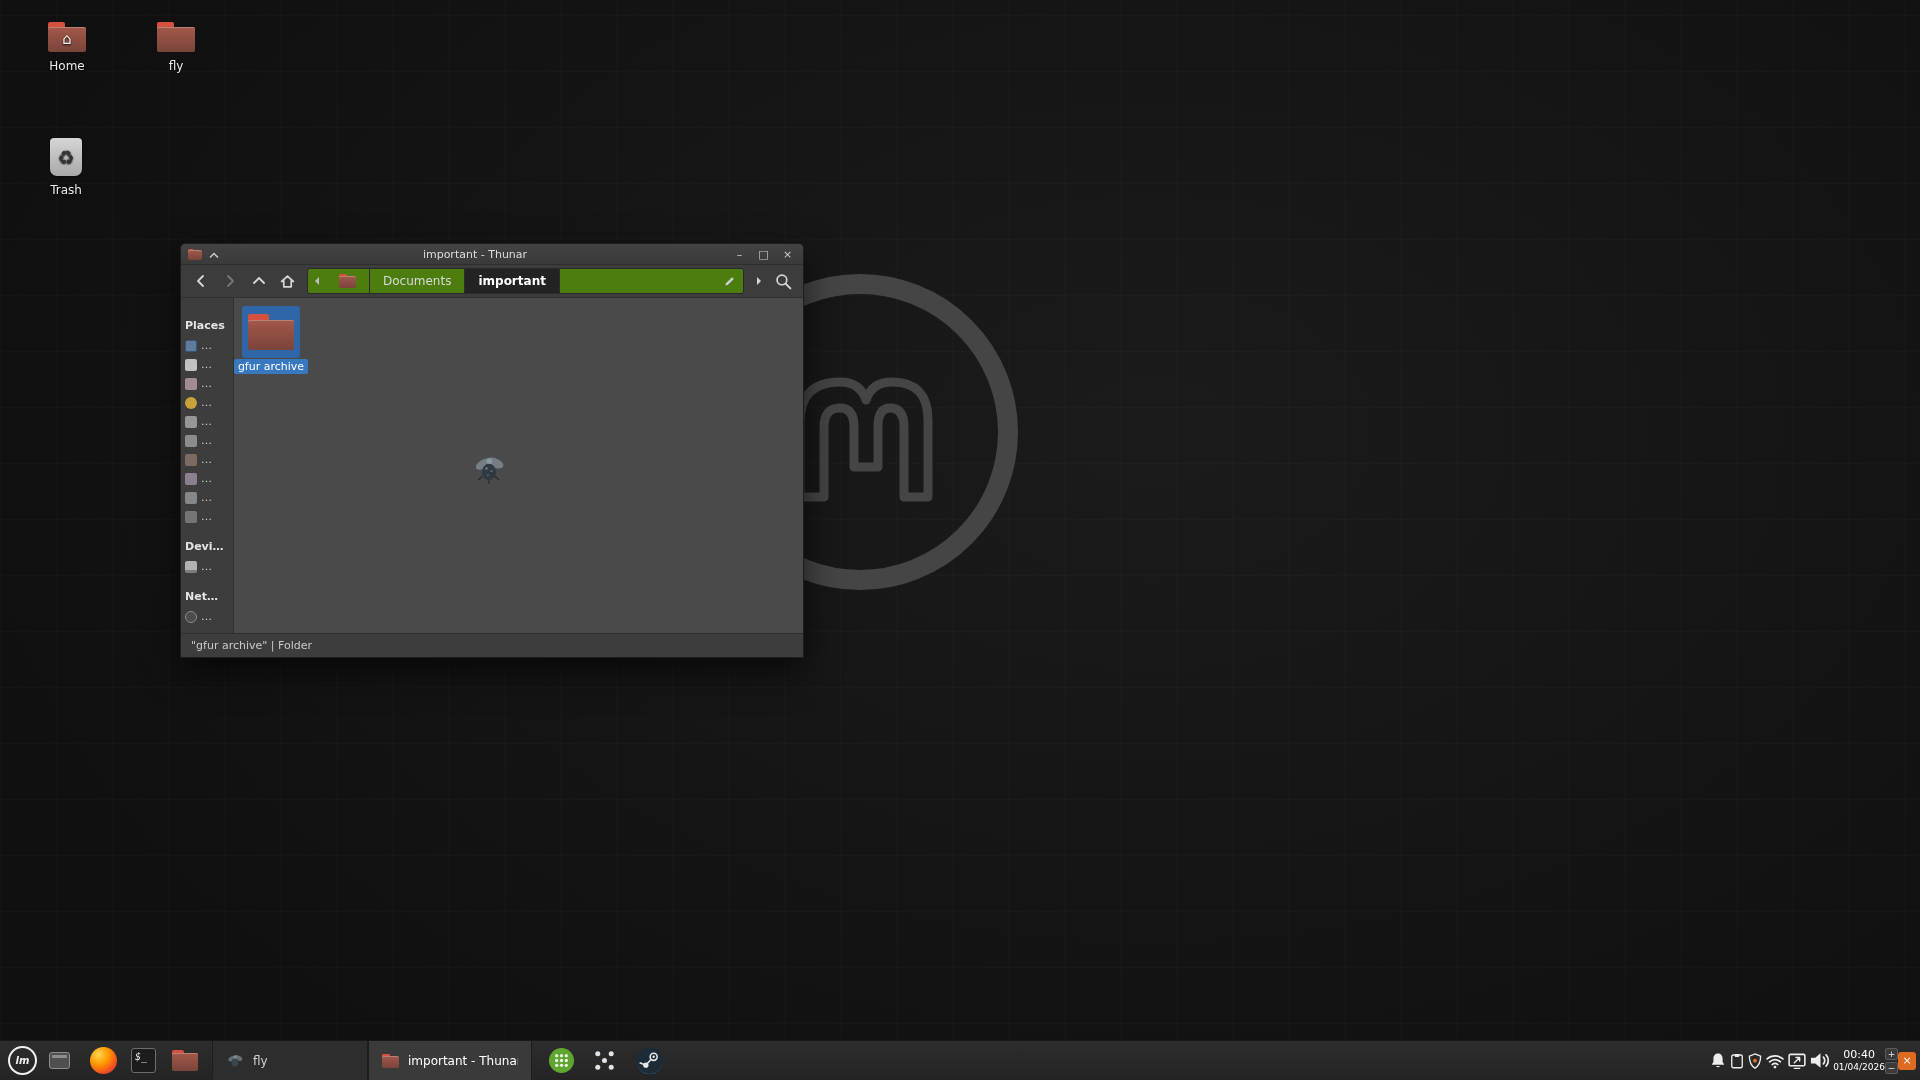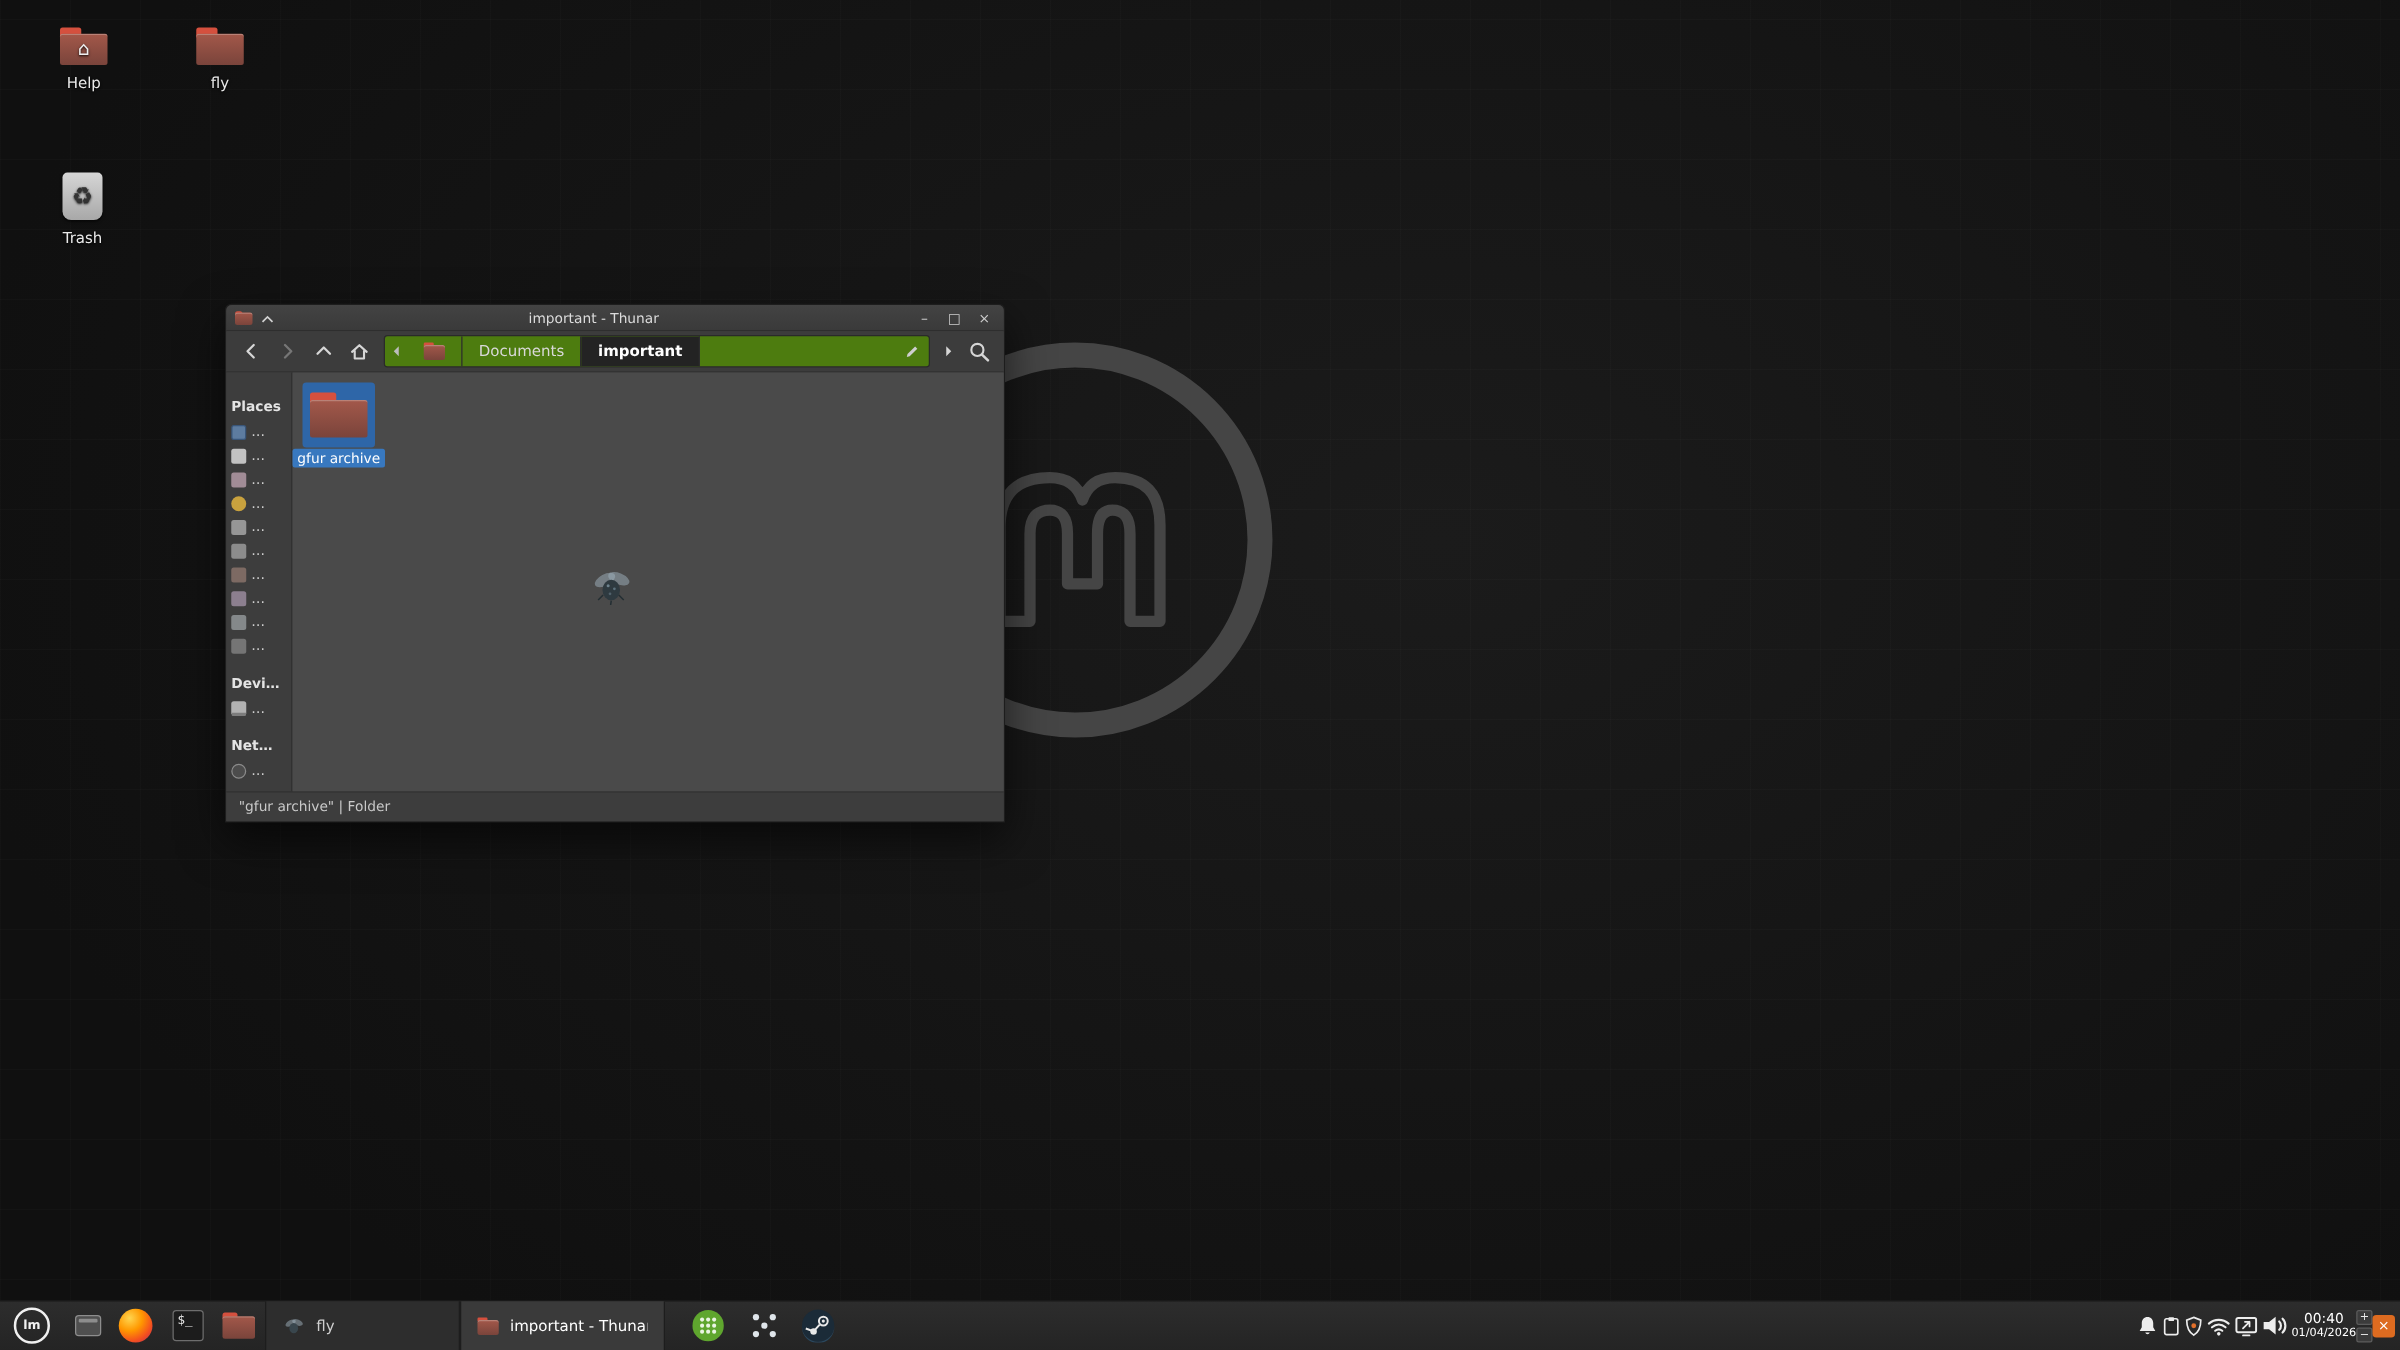--- a/index.html
+++ b/index.html
@@ -96,21 +96,21 @@
   .statusbar { height:24px; background:#3d3d3d; border-top:1px solid #303030;
     display:flex; align-items:center; padding:0 10px; font-size:11px; color:#c9c9c9; }
 
   .fly-sprite { position:absolute; left:471px; top:451px; z-index:6; }
 
   
   .taskbar { position:absolute; left:0; bottom:0; width:1920px; height:40px; z-index:10;
     background:linear-gradient(#2d2d2d,#242424); border-top:1px solid #191919;
     display:flex; align-items:center; }
   .tb-group { display:flex; align-items:center; gap:9px; padding:0 8px; height:100%; }
-  .launcher { width:32px; height:32px; display:flex; align-items:center; justify-content:flex-end; }
+  .launcher { width:32px; height:32px; display:flex; align-items:center; justify-content:flex-start;font-style:italic; }
   .mint-btn { width:29px; height:29px; border-radius:50%; border:2px solid #f0f0f0;
     display:flex; align-items:center; justify-content:center; color:#f0f0f0;
     font-weight:bold; font-size:10px; }
   .winlist-btn { width:21px; height:17px; background:#4f4f4f; border:1px solid #8d8d8d;
     border-radius:3px; position:relative; }
   .winlist-btn::after { content:""; position:absolute; left:2px; right:2px; top:2px;
     height:3px; background:#8d8d8d; border-radius:1px; }
   .firefox-btn { width:27px; height:27px; border-radius:50%;
     background:radial-gradient(circle at 32% 28%, #ffd54f 0%, #ff9800 38%, #f4511e 68%, #b3235f 100%); }
   .terminal-btn { width:25px; height:25px; background:#1c1c1c; border:1px solid #6d6d6d;
@@ -144,21 +144,21 @@
     <circle cx="170" cy="170" r="148" fill="none" stroke="#454545" stroke-width="20"></circle>
     <path d="M110 235 V160 Q110 120 150 120 Q170 120 176 138 Q182 120 202 120 Q238 120 238 158 V235 H214 V165 Q214 146 200 146 Q188 146 188 165 V205 H164 V165 Q164 146 150 146 Q134 146 134 165 V235 Z" fill="none" stroke="#454545" stroke-width="9" stroke-linejoin="round"></path>
   </svg>
 
   <div class="dicon" style="left:21px; top:22px;">
     <div class="folder">
       <div class="flap"></div>
         <div class="fbody"></div>
       <div class="emblem">⌂</div>
     </div>
-    <div class="dlabel">Help</div>
+    <div class="dlabel">Home</div>
   </div>
 
   <div class="dicon" style="left:130px; top:22px;">
     <div class="folder">
       <div class="flap"></div>
         <div class="fbody"></div>
     </div>
     <div class="dlabel">fly</div>
   </div>
 

